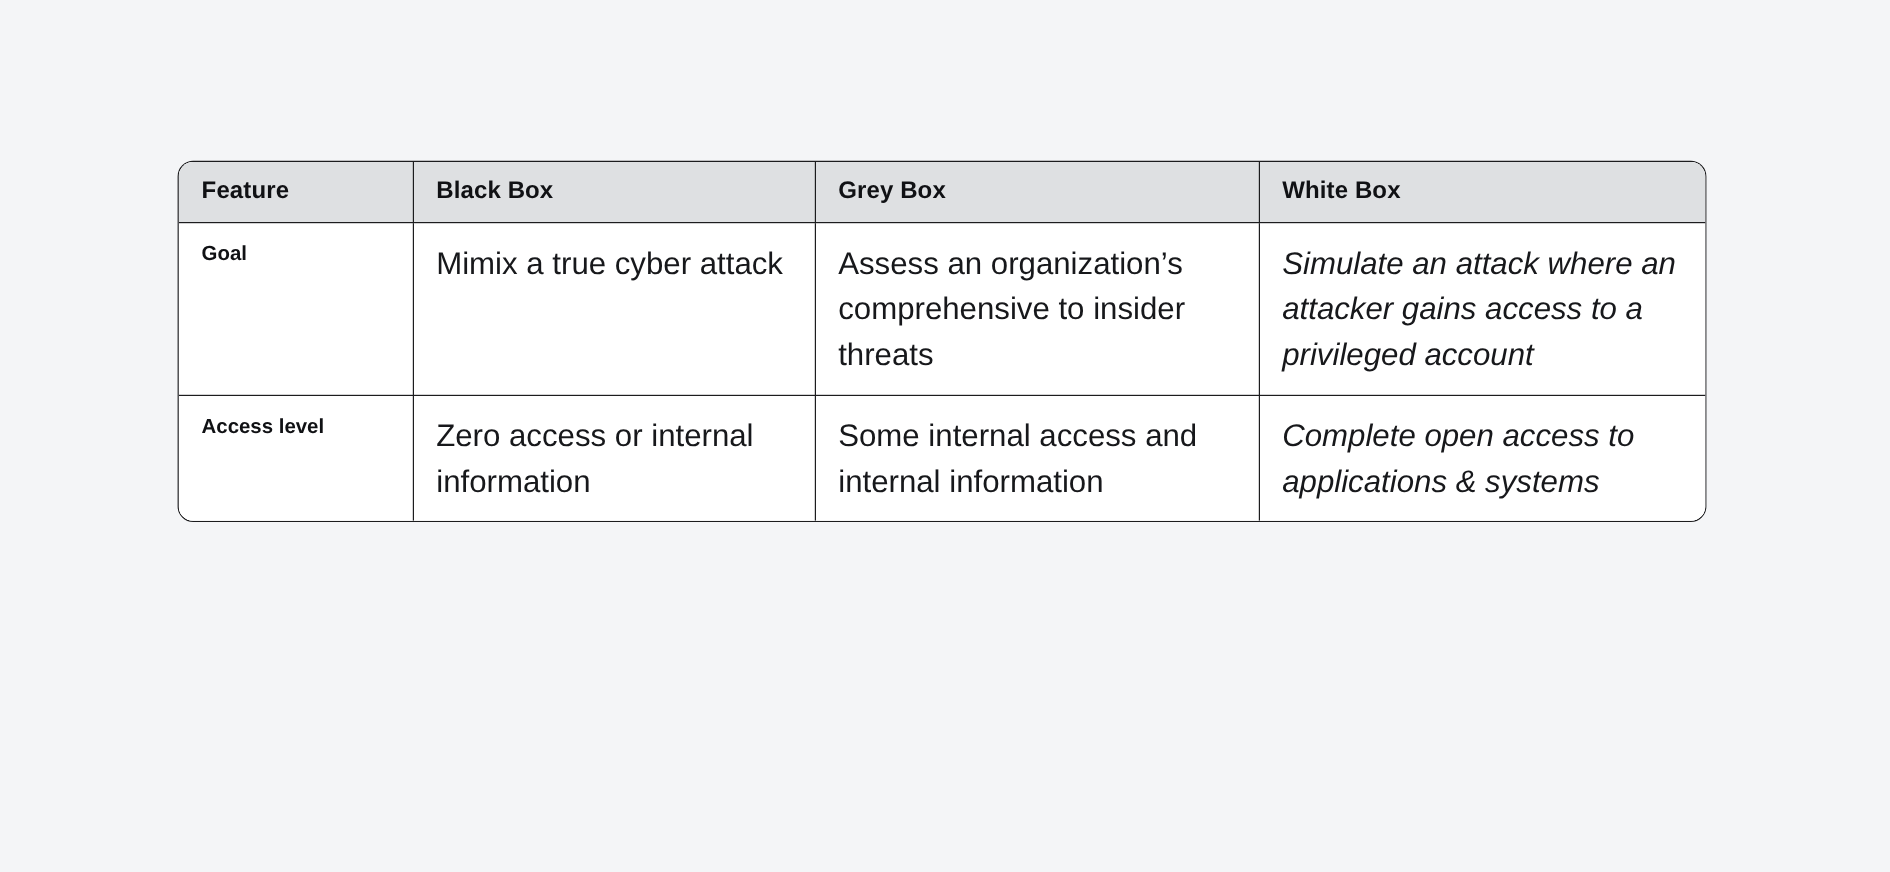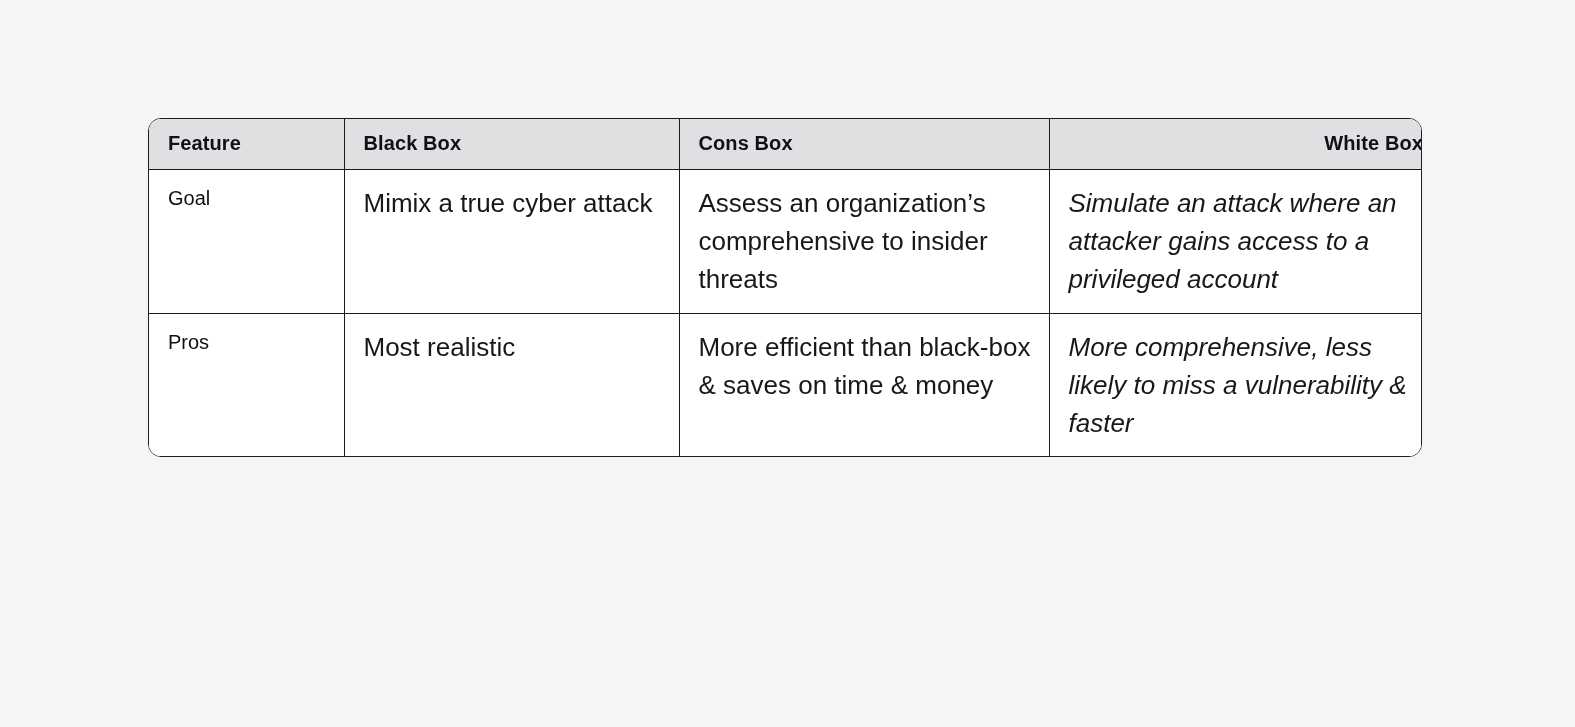--- a/index.html
+++ b/index.html
@@ -16,21 +16,21 @@
 
   .page {
     position: relative;
     width: 1575px;
     height: 727px;
   }
 
   .table-wrap {
     position: absolute;
     left: 148px;
-    top: 118px;
+    top: 134px;
     width: 1274px;
     box-sizing: border-box;
     border: 1.6px solid #1c1c1e;
     border-radius: 13px;
     background: #ffffff;
     overflow: hidden;
   }
 
   table.compare {
     width: 100%;
@@ -51,21 +51,20 @@
     font-weight: bold;
     color: #101114;
     padding: 13px 0 14px 19px;
     border-bottom: 1.6px solid #1c1c1e;
     border-right: 1.6px solid #1c1c1e;
     vertical-align: middle;
     letter-spacing: 0.1px;
   }
   table.compare thead th:last-child {
     border-right: none;
-    text-align: right;
   }
 
   table.compare tbody td {
     font-size: 26px;
     color: #17181b;
     line-height: 1.47;
     padding: 14px 16px 14px 19px;
     border-right: 1.6px solid #1c1c1e;
     border-bottom: 1.6px solid #1c1c1e;
     vertical-align: top;
@@ -73,23 +72,23 @@
   }
   table.compare tbody td:last-child {
     border-right: none;
     font-style: italic;
   }
   table.compare tbody tr:last-child td {
     border-bottom: none;
   }
 
   table.compare tbody td.feature-cell {
-    font-weight: normal;
+    font-weight: bold;
     color: #101114;
-    font-size: 20px;
+    font-size: 17px;
   }
 
   
   tr[data-row="goal"] td { height: 87px; }
   tr[data-row="access-level"] td { height: 61px; }
   tr[data-row="pros"] td { height: 62px; }
   tr[data-row="cons"] td { height: 83px; }
 </style>
 </head>
 <body>
@@ -101,39 +100,39 @@
       <colgroup>
         <col class="c0">
           <col class="c1">
           <col class="c2">
           <col class="c3">
       </colgroup>
       <thead>
         <tr>
           <th>Feature</th>
           <th>Black Box</th>
-          <th>Cons Box</th>
+          <th>Grey Box</th>
           <th>White Box</th>
         </tr>
       </thead>
       <tbody>
 
         <tr data-row="goal">
           <td class="feature-cell">Goal</td>
           <td>Mimix a true cyber attack</td>
           <td>Assess an organization’s comprehensive to insider threats</td>
           <td>Simulate an attack where an attacker gains access to a privileged account</td>
         </tr>
 
+        <tr data-row="access-level">
+          <td class="feature-cell">Access level</td>
+          <td>Zero access or internal information</td>
+          <td>Some internal access and internal information</td>
+          <td>Complete open access to applications &amp; systems</td>
+        </tr>
 
-        <tr data-row="pros">
-          <td class="feature-cell">Pros</td>
-          <td>Most realistic</td>
-          <td>More efficient than black-box &amp; saves on time &amp; money</td>
-          <td>More comprehensive, less likely to miss a vulnerability &amp; faster</td>
-        </tr>
 
 
       </tbody>
     </table>
   </div>
 
 </div>
 
 </body></html>

